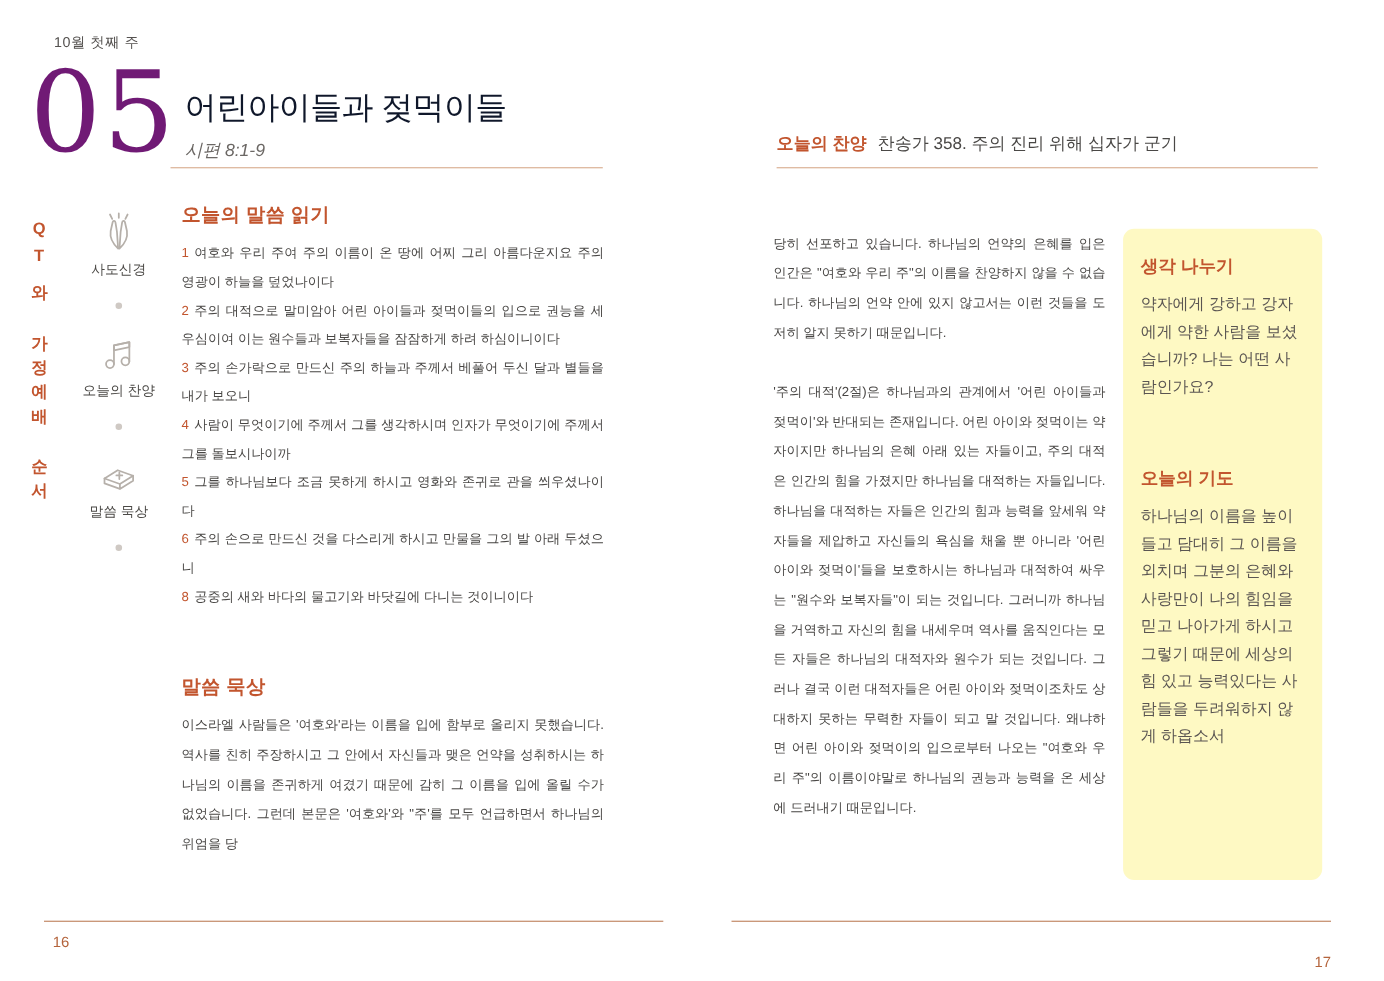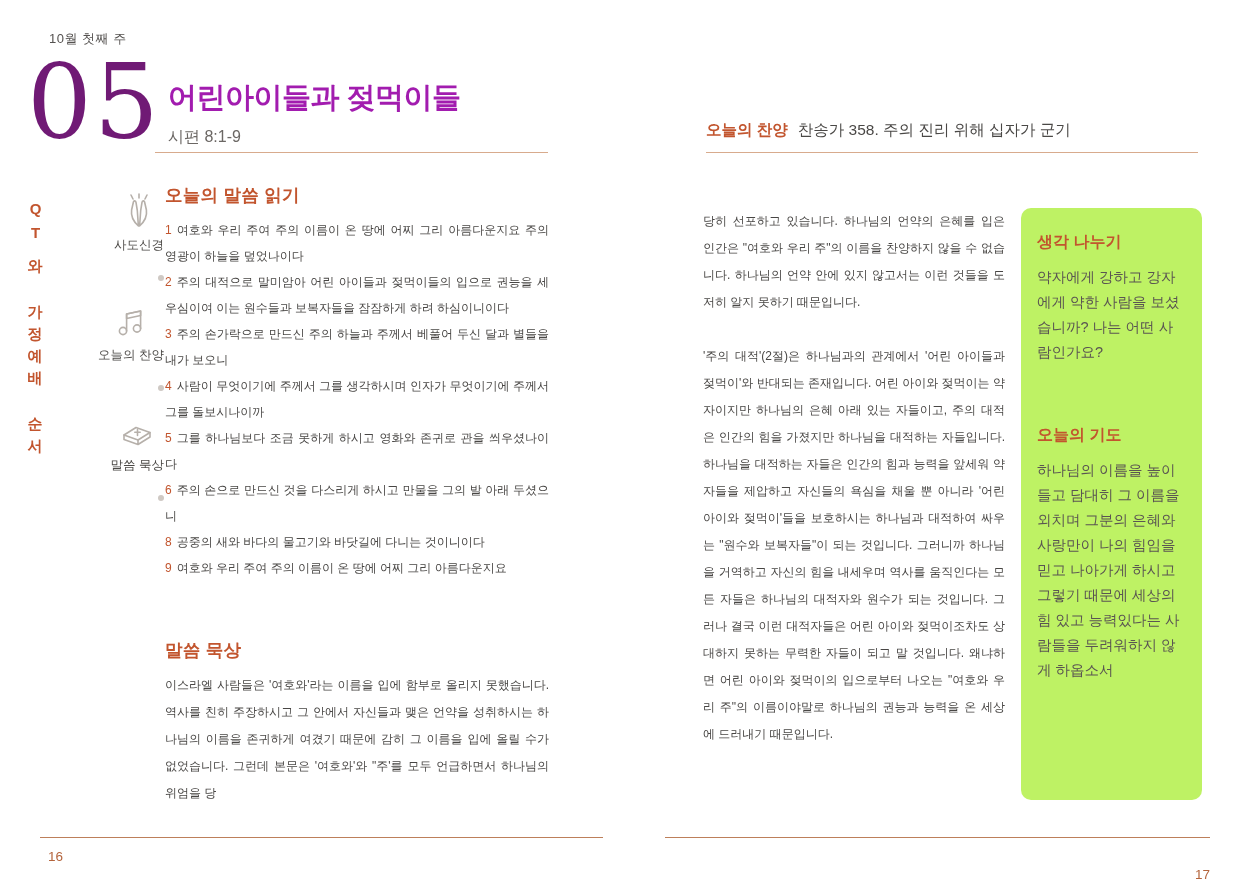--- a/index.html
+++ b/index.html
@@ -10,56 +10,56 @@
   }
   .abs{position:absolute;}
 
   
   .week-label{left:49px;top:30px;font-size:13px;color:#555250;letter-spacing:.5px;}
   .day-number{
     left:27px;top:48px;font-family:"DejaVu Serif","Liberation Serif",serif;
     font-size:102px;line-height:110px;color:#701a75;letter-spacing:2px;
   }
   .title-block{left:168px;top:78px;}
-  .lesson-title{margin:0;font-size:29px;font-weight:700;color:#a21caf;letter-spacing:-.5px;}
-  .scripture-ref{margin-top:9px;font-size:16px;color:#6b6764;}
+  .lesson-title{margin:0;font-size:29px;font-weight:400;color:#0f172a;letter-spacing:-.5px;}
+  .scripture-ref{margin-top:9px;font-size:16px;color:#6b6764;font-style:italic;}
   .rule{height:1px;background:#d8ab8d;}
   .rule-header-left{left:155px;top:152px;width:393px;}
   .rule-header-right{left:706px;top:152px;width:492px;}
 
   
   .hymn-line{left:706px;top:120px;width:492px;text-align:left;font-size:15.5px;}
   .hymn-label{color:#c2552e;font-weight:700;margin-right:10px;}
   .hymn-value{color:#4a4846;}
 
   
   .vertical-label{
     left:25px;top:200px;height:380px;
     writing-mode:vertical-rl;text-orientation:upright;
     font-size:15px;letter-spacing:7px;color:#c2552e;font-weight:700;white-space:pre;
   }
-  .order-col{left:52px;top:192px;width:112px;display:flex;flex-direction:column;align-items:flex-end;}
+  .order-col{left:52px;top:192px;width:112px;display:flex;flex-direction:column;align-items:center;}
   .order-item{display:flex;flex-direction:column;align-items:center;}
   .order-icon{width:40px;height:40px;display:block;}
   .order-icon svg{width:40px;height:40px;stroke:#b6b0aa;fill:none;stroke-width:1.6;stroke-linecap:round;stroke-linejoin:round;}
   .order-label{margin-top:5px;font-size:12.5px;color:#4b4946;white-space:nowrap;}
   .order-dot{width:6px;height:6px;border-radius:50%;background:#cfc9c4;margin:21px 0;}
 
   
   .col-left{left:165px;top:183px;width:384px;}
   .col-right{left:703px;top:208px;width:302px;}
   .section-heading{margin:0 0 10px 0;font-size:17.5px;font-weight:700;color:#c2552e;letter-spacing:.3px;}
   .body-text,.verse{font-size:12px;line-height:26px;color:#484644;text-align:justify;margin:0;}
   .col-right .body-text{line-height:27px;margin:0 0 27px 0;}
   .verse-num{color:#c2552e;margin-right:5px;}
   .meditation-heading{margin-top:57px;}
 
   
   .note-box{
-    left:1021px;top:208px;width:181px;height:592px;background:#bef264;border-radius:10px;
+    left:1021px;top:208px;width:181px;height:592px;background:#fef9c3;border-radius:10px;
     box-sizing:border-box;padding:24px 16px;
   }
   .note-heading{margin:0 0 12px 0;font-size:16px;font-weight:700;color:#c2552e;}
   .note-body{margin:0;font-size:14.5px;line-height:25px;color:#5a5552;}
   .prayer-heading{margin-top:60px;}
 
   
   .rule-footer{background:#bd7f5a;}
   .rule-footer-left{left:40px;top:837px;width:563px;}
   .rule-footer-right{left:665px;top:837px;width:545px;}
@@ -139,21 +139,20 @@
 
         <p class="verse"><span class="verse-num">4</span><span>사람이 무엇이기에 주께서 그를 생각하시며 인자가 무엇이기에 주께서 그를 돌보시나이까</span></p>
 
         <p class="verse"><span class="verse-num">5</span><span>그를 하나님보다 조금 못하게 하시고 영화와 존귀로 관을 씌우셨나이다</span></p>
 
         <p class="verse"><span class="verse-num">6</span><span>주의 손으로 만드신 것을 다스리게 하시고 만물을 그의 발 아래 두셨으니</span></p>
 
 
         <p class="verse"><span class="verse-num">8</span><span>공중의 새와 바다의 물고기와 바닷길에 다니는 것이니이다</span></p>
 
-        <p class="verse"><span class="verse-num">9</span><span>여호와 우리 주여 주의 이름이 온 땅에 어찌 그리 아름다운지요</span></p>
       </div>
 
     <h2 class="section-heading meditation-heading">말씀 묵상</h2>
     <p class="body-text" style="line-height:27px;">이스라엘 사람들은 '여호와'라는 이름을 입에 함부로 올리지 못했습니다. 역사를 친히 주장하시고 그 안에서 자신들과 맺은 언약을 성취하시는 하나님의 이름을 존귀하게 여겼기 때문에 감히 그 이름을 입에 올릴 수가 없었습니다. 그런데 본문은 '여호와'와 "주'를 모두 언급하면서 하나님의 위엄을 당</p>
   </div>
 
   <div class="abs rule rule-footer rule-footer-left"></div>
   <div class="abs page-num page-num-left">16</div>
 
   <div class="abs hymn-line">

